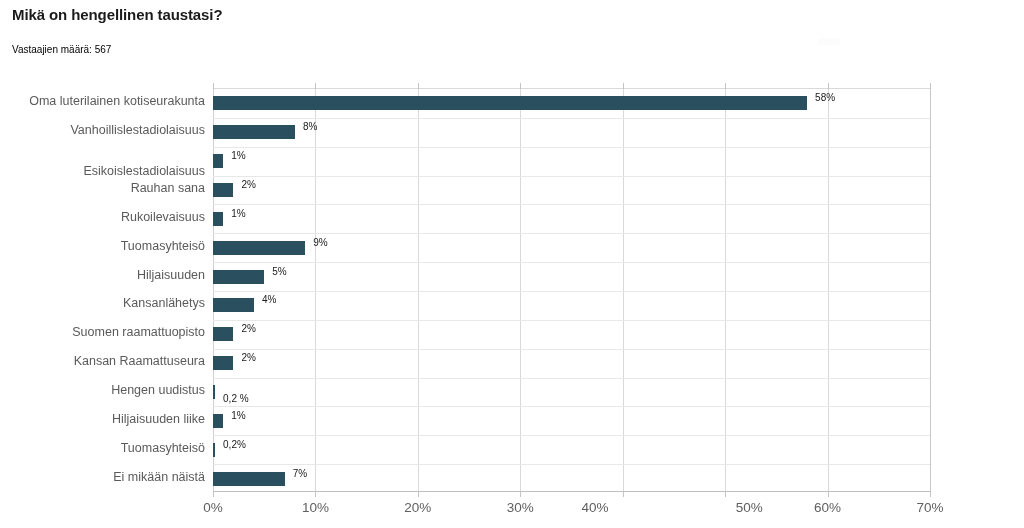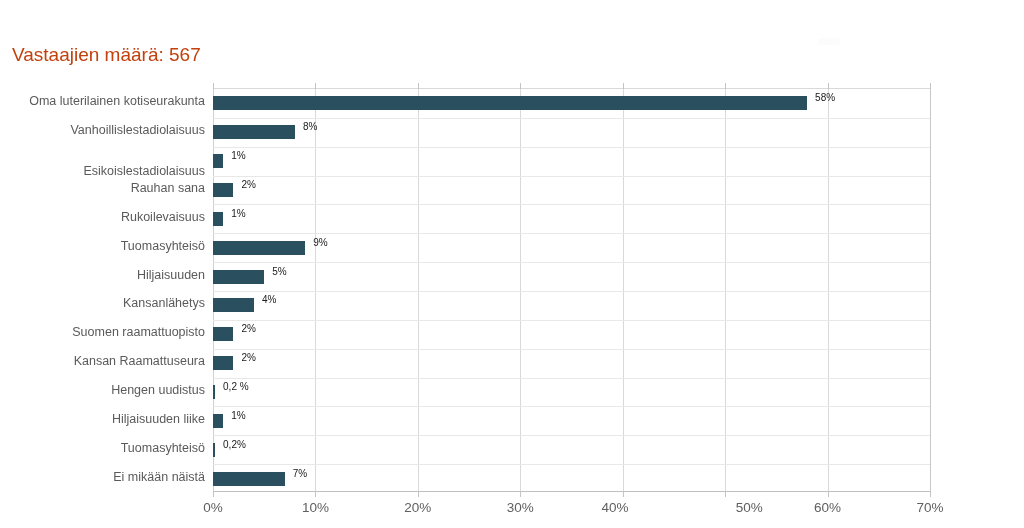--- a/index.html
+++ b/index.html
@@ -30,23 +30,23 @@
     font-weight: bold;
     color: #1b1b1b;
     letter-spacing: -0.1px;
     white-space: nowrap;
   }
 
   .chart-subtitle {
     position: absolute;
     left: 12px;
     top: 44px;
-    font-size: 19px;
+    font-size: 10px;
     font-weight: normal;
-    color: #c2410c;
+    color: #000000;
     white-space: nowrap;
   }
 
   
   #plot {
     position: absolute;
     left: 213px;
     top: 88px;
     width: 717px;   
     height: 404px;
@@ -129,20 +129,21 @@
     height: 7px;
     background: #fcfcfc;
     border-radius: 2px;
   }
 </style>
 </head>
 <body>
 
 <div id="chart-root">
 
+  <div class="chart-title">Mikä on hengellinen taustasi?</div>
 
   <div class="chart-subtitle">Vastaajien määrä: 567</div>
 
   <div class="artifact"></div>
 
   <div id="cat-col">
       <div class="cat-label" style="top: 6.42857px;">Oma luterilainen kotiseurakunta</div>
       <div class="cat-label" style="top: 35.2857px;">Vanhoillislestadiolaisuus</div>
       <div class="cat-label" style="top: 64.1429px; margin-top: 12px;">Esikoislestadiolaisuus</div>
       <div class="cat-label" style="top: 93px;">Rauhan sana</div>
@@ -210,33 +211,33 @@
       <div class="bar" title="Hiljaisuuden liike" style="left: 0px; top: 324.857px; width: 10.2429px;"></div>
       <div class="bar" title="Tuomasyhteisö" style="left: 0px; top: 353.714px; width: 2.04857px;"></div>
       <div class="bar" title="Ei mikään näistä" style="left: 0px; top: 382.571px; width: 71.7px;"></div>
     </div>
 
   <div id="ticks">
       <div class="tick-label" style="left: 213px;">0%</div>
       <div class="tick-label" style="left: 315.429px;">10%</div>
       <div class="tick-label" style="left: 417.857px;">20%</div>
       <div class="tick-label" style="left: 520.286px;">30%</div>
-      <div class="tick-label" style="left: 615px;">40%</div>
+      <div class="tick-label" style="left: 595px;">40%</div>
       <div class="tick-label" style="left: 725.143px; margin-left: 24px;">50%</div>
       <div class="tick-label" style="left: 827.571px;">60%</div>
       <div class="tick-label" style="left: 930px;">70%</div>
     </div>
 
 <div class="value-label" style="left: 815.086px; top: 92.4286px;">58%</div>
     <div class="value-label" style="left: 302.943px; top: 121.286px;">8%</div>
     <div class="value-label" style="left: 231.243px; top: 150.143px;">1%</div>
     <div class="value-label" style="left: 241.486px; top: 179px;">2%</div>
     <div class="value-label" style="left: 231.243px; top: 207.857px;">1%</div>
     <div class="value-label" style="left: 313.186px; top: 236.714px;">9%</div>
     <div class="value-label" style="left: 272.214px; top: 265.571px;">5%</div>
     <div class="value-label" style="left: 261.971px; top: 294.429px;">4%</div>
     <div class="value-label" style="left: 241.486px; top: 323.286px;">2%</div>
     <div class="value-label" style="left: 241.486px; top: 352.143px;">2%</div>
-    <div class="value-label" style="left: 223.049px; top: 381px; text-align: center;">0,2 %</div>
+    <div class="value-label" style="left: 223.049px; top: 393px; text-align: center;">0,2 %</div>
     <div class="value-label" style="left: 231.243px; top: 409.857px;">1%</div>
     <div class="value-label" style="left: 223.049px; top: 438.714px;">0,2%</div>
     <div class="value-label" style="left: 292.7px; top: 467.571px;">7%</div>
   </div>
 
 </body></html>

